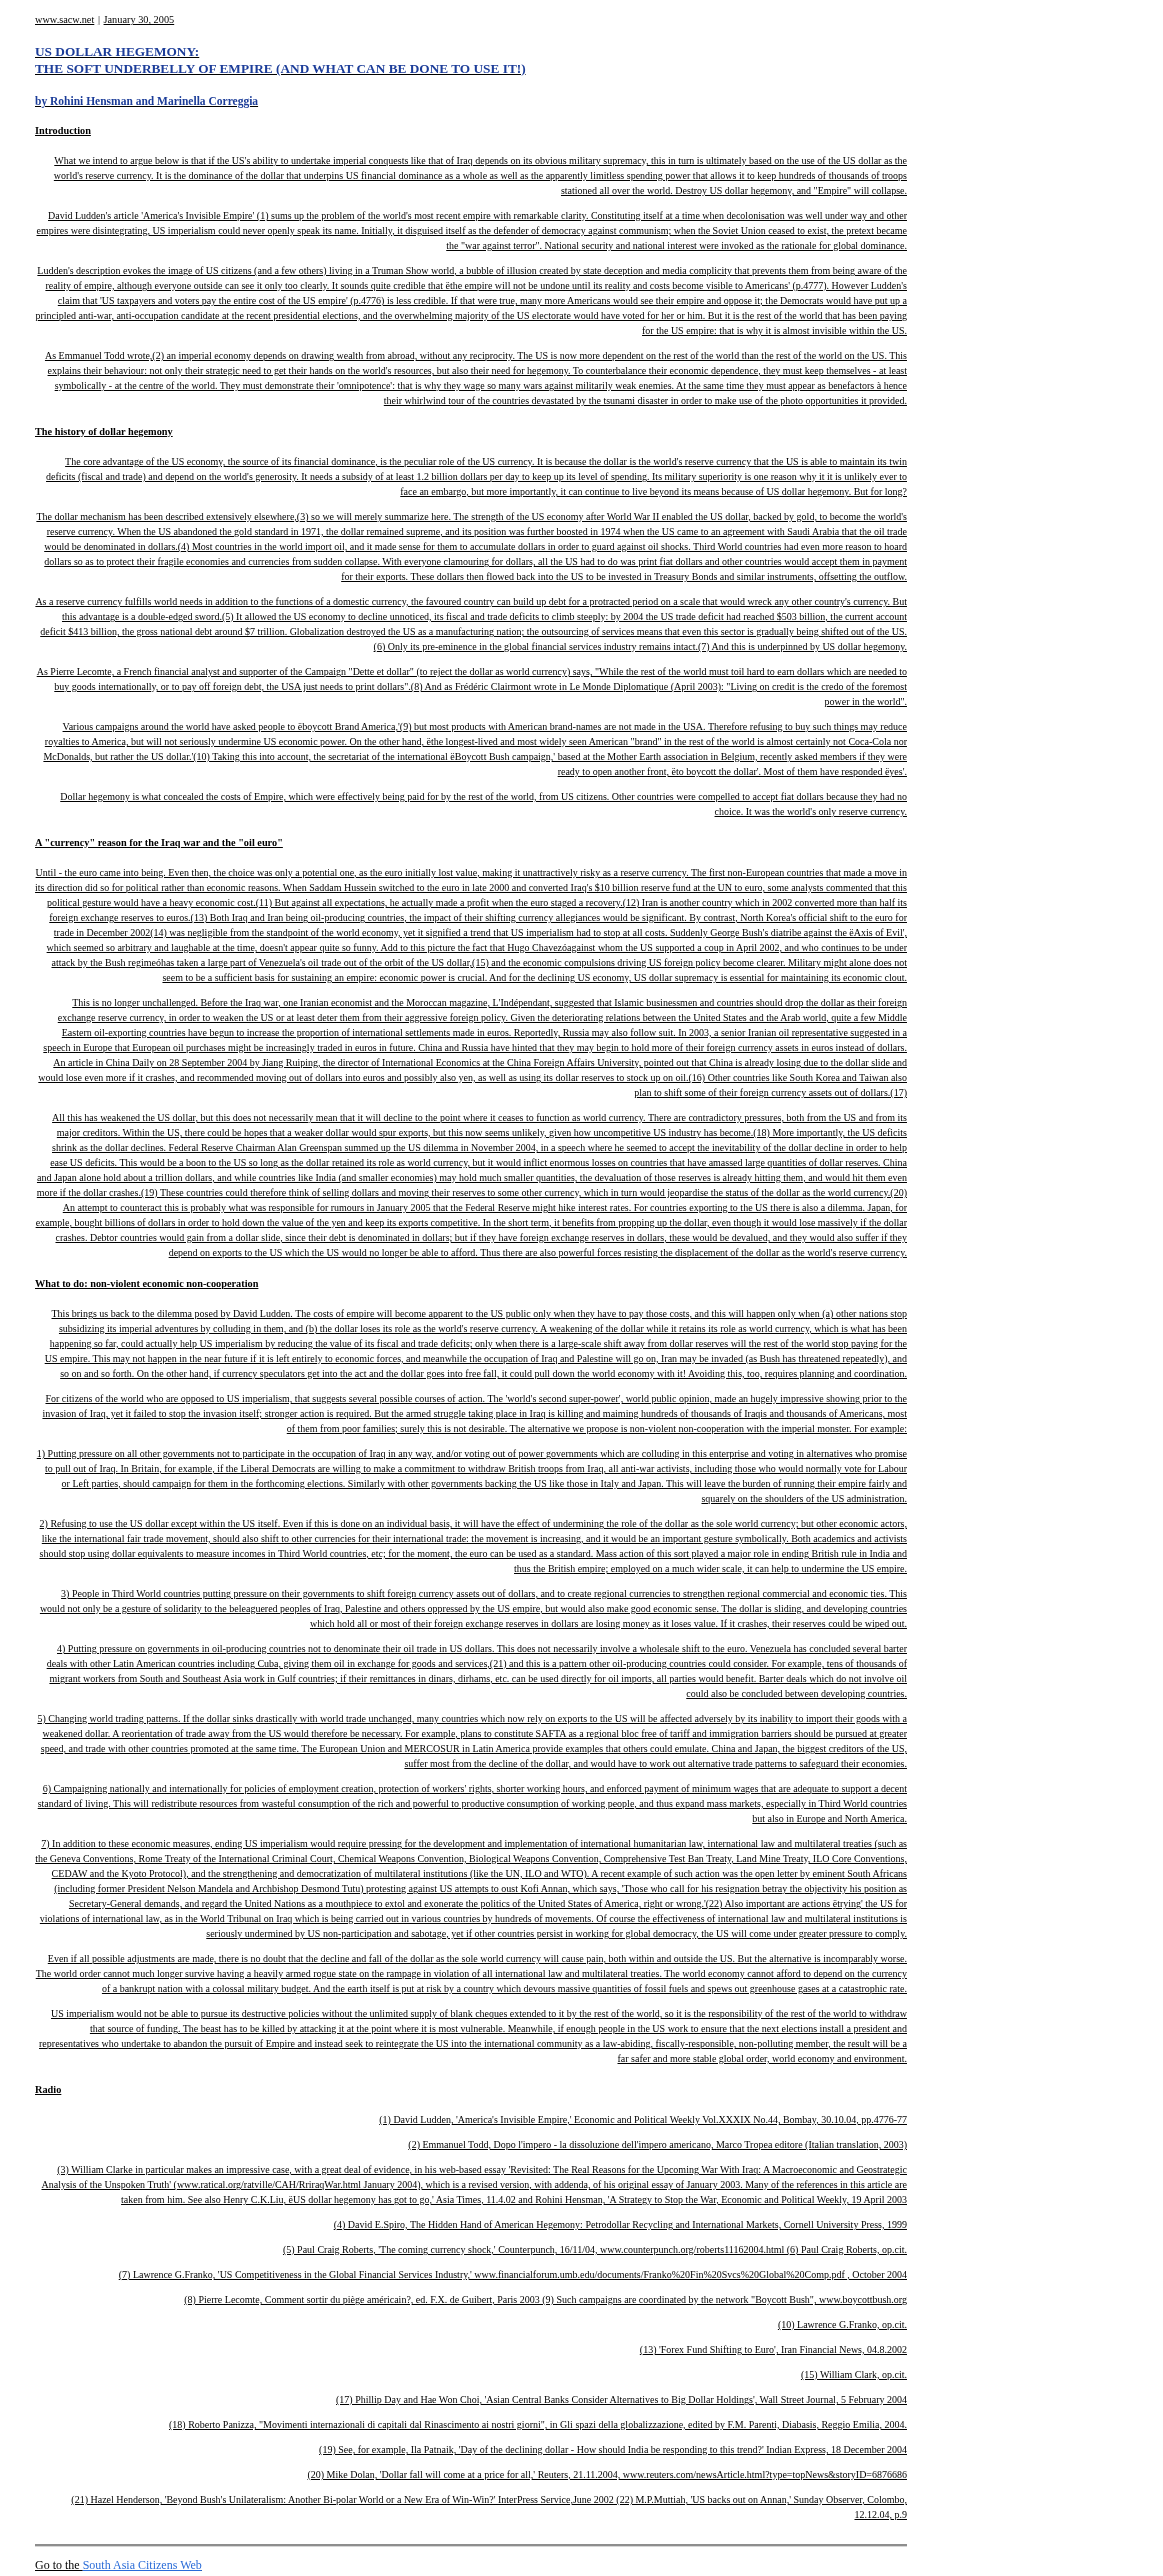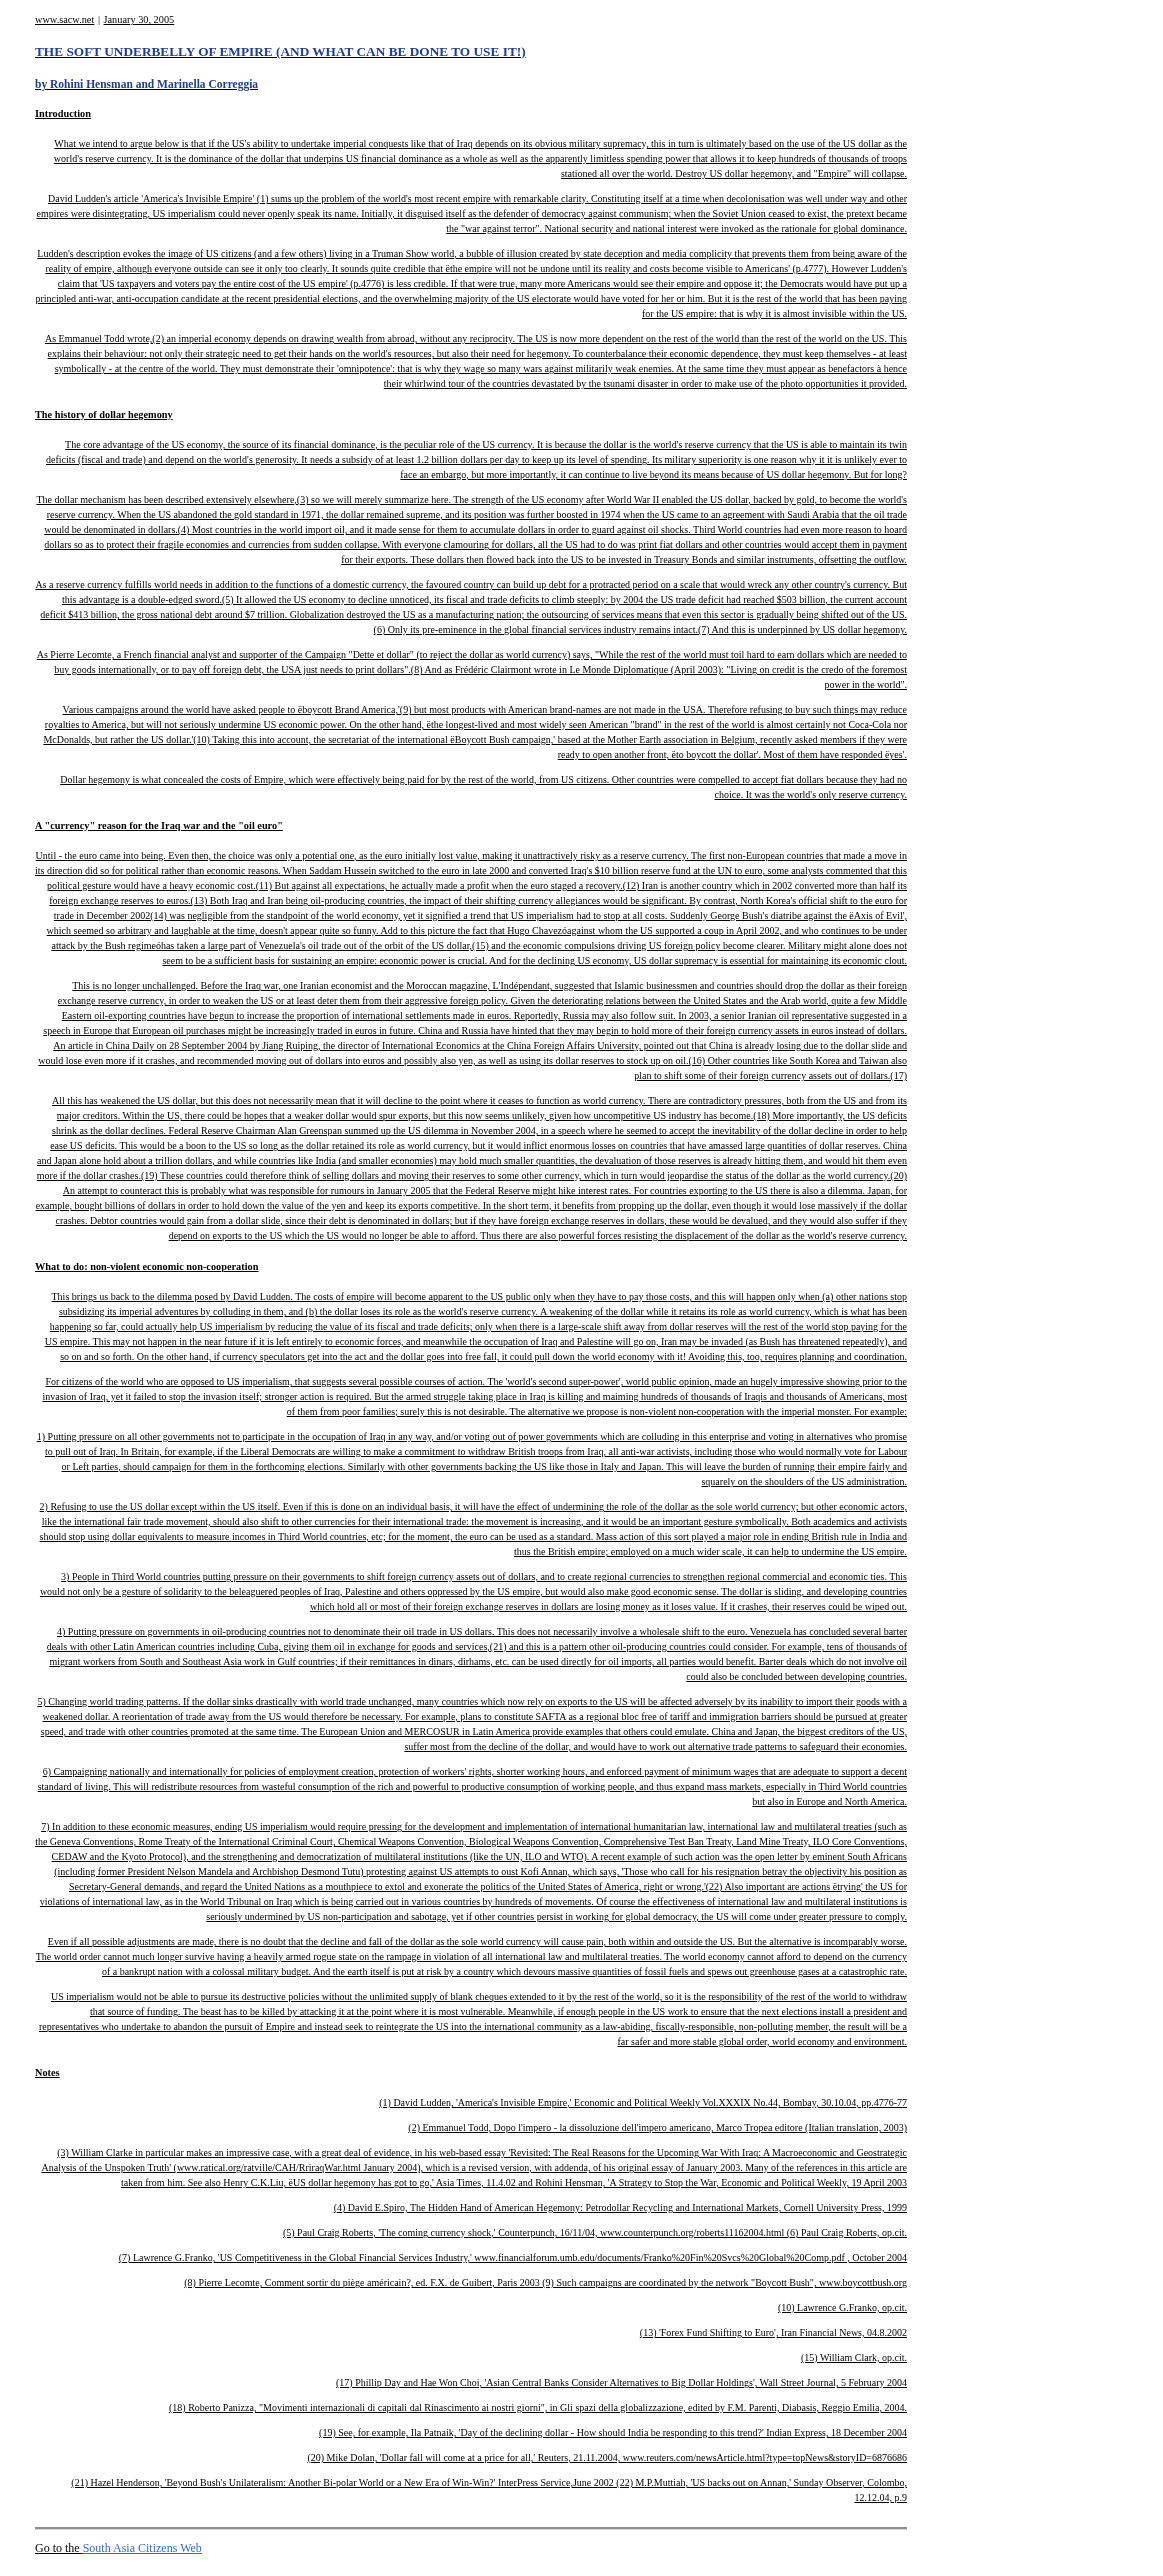--- a/index.html
+++ b/index.html
@@ -58,20 +58,21 @@
 </head>
 <body>
 
 <div class="page">
 
   <div class="site-header">
     <span>www.sacw.net</span><span class="sep">|</span><span>January 30, 2005</span>
   </div>
 
   <h1 class="title">
+    <span class="tline">US DOLLAR HEGEMONY:</span>
     <span class="tline">THE SOFT UNDERBELLY OF EMPIRE (AND WHAT CAN BE DONE TO USE IT!)</span>
   </h1>
 
   <div class="byline">by Rohini Hensman and Marinella Correggia</div>
 
   <main>
       <h3 class="sec-heading">Introduction</h3>
       <p class="para">What we intend to argue below is that if the US's ability to undertake imperial conquests like that of Iraq depends on its obvious military supremacy, this in turn is ultimately based on the use of the US dollar as the world's reserve currency. It is the dominance of the dollar that underpins US financial dominance as a whole as well as the apparently limitless spending power that allows it to keep hundreds of thousands of troops stationed all over the world. Destroy US dollar hegemony, and "Empire" will collapse.</p>
       <p class="para">David Ludden's article 'America's Invisible Empire' (1) sums up the problem of the world's most recent empire with remarkable clarity. Constituting itself at a time when decolonisation was well under way and other empires were disintegrating, US imperialism could never openly speak its name. Initially, it disguised itself as the defender of democracy against communism; when the Soviet Union ceased to exist, the pretext became the "war against terror". National security and national interest were invoked as the rationale for global dominance.</p>
       <p class="para">Ludden's description evokes the image of US citizens (and a few others) living in a Truman Show world, a bubble of illusion created by state deception and media complicity that prevents them from being aware of the reality of empire, although everyone outside can see it only too clearly. It sounds quite credible that ëthe empire will not be undone until its reality and costs become visible to Americans' (p.4777). However Ludden's claim that 'US taxpayers and voters pay the entire cost of the US empire' (p.4776) is less credible. If that were true, many more Americans would see their empire and oppose it; the Democrats would have put up a principled anti-war, anti-occupation candidate at the recent presidential elections, and the overwhelming majority of the US electorate would have voted for her or him. But it is the rest of the world that has been paying for the US empire: that is why it is almost invisible within the US.</p>
@@ -92,21 +93,21 @@
       <p class="para">For citizens of the world who are opposed to US imperialism, that suggests several possible courses of action. The 'world's second super-power', world public opinion, made an hugely impressive showing prior to the invasion of Iraq, yet it failed to stop the invasion itself; stronger action is required. But the armed struggle taking place in Iraq is killing and maiming hundreds of thousands of Iraqis and thousands of Americans, most of them from poor families; surely this is not desirable. The alternative we propose is non-violent non-cooperation with the imperial monster. For example:</p>
       <p class="para">1) Putting pressure on all other governments not to participate in the occupation of Iraq in any way, and/or voting out of power governments which are colluding in this enterprise and voting in alternatives who promise to pull out of Iraq. In Britain, for example, if the Liberal Democrats are willing to make a commitment to withdraw British troops from Iraq, all anti-war activists, including those who would normally vote for Labour or Left parties, should campaign for them in the forthcoming elections. Similarly with other governments backing the US like those in Italy and Japan. This will leave the burden of running their empire fairly and squarely on the shoulders of the US administration.</p>
       <p class="para">2) Refusing to use the US dollar except within the US itself. Even if this is done on an individual basis, it will have the effect of undermining the role of the dollar as the sole world currency; but other economic actors, like the international fair trade movement, should also shift to other currencies for their international trade: the movement is increasing, and it would be an important gesture symbolically. Both academics and activists should stop using dollar equivalents to measure incomes in Third World countries, etc; for the moment, the euro can be used as a standard. Mass action of this sort played a major role in ending British rule in India and thus the British empire; employed on a much wider scale, it can help to undermine the US empire.</p>
       <p class="para">3) People in Third World countries putting pressure on their governments to shift foreign currency assets out of dollars, and to create regional currencies to strengthen regional commercial and economic ties. This would not only be a gesture of solidarity to the beleaguered peoples of Iraq, Palestine and others oppressed by the US empire, but would also make good economic sense. The dollar is sliding, and developing countries which hold all or most of their foreign exchange reserves in dollars are losing money as it loses value. If it crashes, their reserves could be wiped out.</p>
       <p class="para">4) Putting pressure on governments in oil-producing countries not to denominate their oil trade in US dollars. This does not necessarily involve a wholesale shift to the euro. Venezuela has concluded several barter deals with other Latin American countries including Cuba, giving them oil in exchange for goods and services,(21) and this is a pattern other oil-producing countries could consider. For example, tens of thousands of migrant workers from South and Southeast Asia work in Gulf countries; if their remittances in dinars, dirhams, etc. can be used directly for oil imports, all parties would benefit. Barter deals which do not involve oil could also be concluded between developing countries.</p>
       <p class="para">5) Changing world trading patterns. If the dollar sinks drastically with world trade unchanged, many countries which now rely on exports to the US will be affected adversely by its inability to import their goods with a weakened dollar. A reorientation of trade away from the US would therefore be necessary. For example, plans to constitute SAFTA as a regional bloc free of tariff and immigration barriers should be pursued at greater speed, and trade with other countries promoted at the same time. The European Union and MERCOSUR in Latin America provide examples that others could emulate. China and Japan, the biggest creditors of the US, suffer most from the decline of the dollar, and would have to work out alternative trade patterns to safeguard their economies.</p>
       <p class="para">6) Campaigning nationally and internationally for policies of employment creation, protection of workers' rights, shorter working hours, and enforced payment of minimum wages that are adequate to support a decent standard of living. This will redistribute resources from wasteful consumption of the rich and powerful to productive consumption of working people, and thus expand mass markets, especially in Third World countries but also in Europe and North America.</p>
       <p class="para">7) In addition to these economic measures, ending US imperialism would require pressing for the development and implementation of international humanitarian law, international law and multilateral treaties (such as the Geneva Conventions, Rome Treaty of the International Criminal Court, Chemical Weapons Convention, Biological Weapons Convention, Comprehensive Test Ban Treaty, Land Mine Treaty, ILO Core Conventions, CEDAW and the Kyoto Protocol), and the strengthening and democratization of multilateral institutions (like the UN, ILO and WTO). A recent example of such action was the open letter by eminent South Africans (including former President Nelson Mandela and Archbishop Desmond Tutu) protesting against US attempts to oust Kofi Annan, which says, 'Those who call for his resignation betray the objectivity his position as Secretary-General demands, and regard the United Nations as a mouthpiece to extol and exonerate the politics of the United States of America, right or wrong.'(22) Also important are actions ëtrying' the US for violations of international law, as in the World Tribunal on Iraq which is being carried out in various countries by hundreds of movements. Of course the effectiveness of international law and multilateral institutions is seriously undermined by US non-participation and sabotage, yet if other countries persist in working for global democracy, the US will come under greater pressure to comply.</p>
       <p class="para">Even if all possible adjustments are made, there is no doubt that the decline and fall of the dollar as the sole world currency will cause pain, both within and outside the US. But the alternative is incomparably worse. The world order cannot much longer survive having a heavily armed rogue state on the rampage in violation of all international law and multilateral treaties. The world economy cannot afford to depend on the currency of a bankrupt nation with a colossal military budget. And the earth itself is put at risk by a country which devours massive quantities of fossil fuels and spews out greenhouse gases at a catastrophic rate.</p>
       <p class="para">US imperialism would not be able to pursue its destructive policies without the unlimited supply of blank cheques extended to it by the rest of the world, so it is the responsibility of the rest of the world to withdraw that source of funding. The beast has to be killed by attacking it at the point where it is most vulnerable. Meanwhile, if enough people in the US work to ensure that the next elections install a president and representatives who undertake to abandon the pursuit of Empire and instead seek to reintegrate the US into the international community as a law-abiding, fiscally-responsible, non-polluting member, the result will be a far safer and more stable global order, world economy and environment.</p>
-      <h3 class="sec-heading">Notes</h3>
+      <h3 class="sec-heading">Radio</h3>
       <p class="para">(1) David Ludden, 'America's Invisible Empire,' Economic and Political Weekly Vol.XXXIX No.44, Bombay, 30.10.04, pp.4776-77</p>
       <p class="para">(2) Emmanuel Todd, Dopo l'impero - la dissoluzione dell'impero americano, Marco Tropea editore (Italian translation, 2003)</p>
       <p class="para">(3) William Clarke in particular makes an impressive case, with a great deal of evidence, in his web-based essay 'Revisited: The Real Reasons for the Upcoming War With Iraq: A Macroeconomic and Geostrategic Analysis of the Unspoken Truth' (www.ratical.org/ratville/CAH/RriraqWar.html January 2004), which is a revised version, with addenda, of his original essay of January 2003. Many of the references in this article are taken from him. See also Henry C.K.Liu, ëUS dollar hegemony has got to go,' Asia Times, 11.4.02 and Rohini Hensman, 'A Strategy to Stop the War, Economic and Political Weekly, 19 April 2003</p>
       <p class="para">(4) David E.Spiro, The Hidden Hand of American Hegemony: Petrodollar Recycling and International Markets, Cornell University Press, 1999</p>
       <p class="para">(5) Paul Craig Roberts, 'The coming currency shock,' Counterpunch, 16/11/04, www.counterpunch.org/roberts11162004.html (6) Paul Craig Roberts, op.cit.</p>
       <p class="para">(7) Lawrence G.Franko, 'US Competitiveness in the Global Financial Services Industry,' www.financialforum.umb.edu/documents/Franko%20Fin%20Svcs%20Global%20Comp.pdf , October 2004</p>
       <p class="para">(8) Pierre Lecomte, Comment sortir du piège américain?, ed. F.X. de Guibert, Paris 2003 (9) Such campaigns are coordinated by the network "Boycott Bush", www.boycottbush.org</p>
       <p class="para">(10) Lawrence G.Franko, op.cit.</p>
       <p class="para">(13) 'Forex Fund Shifting to Euro', Iran Financial News, 04.8.2002</p>
       <p class="para">(15) William Clark, op.cit.</p>

